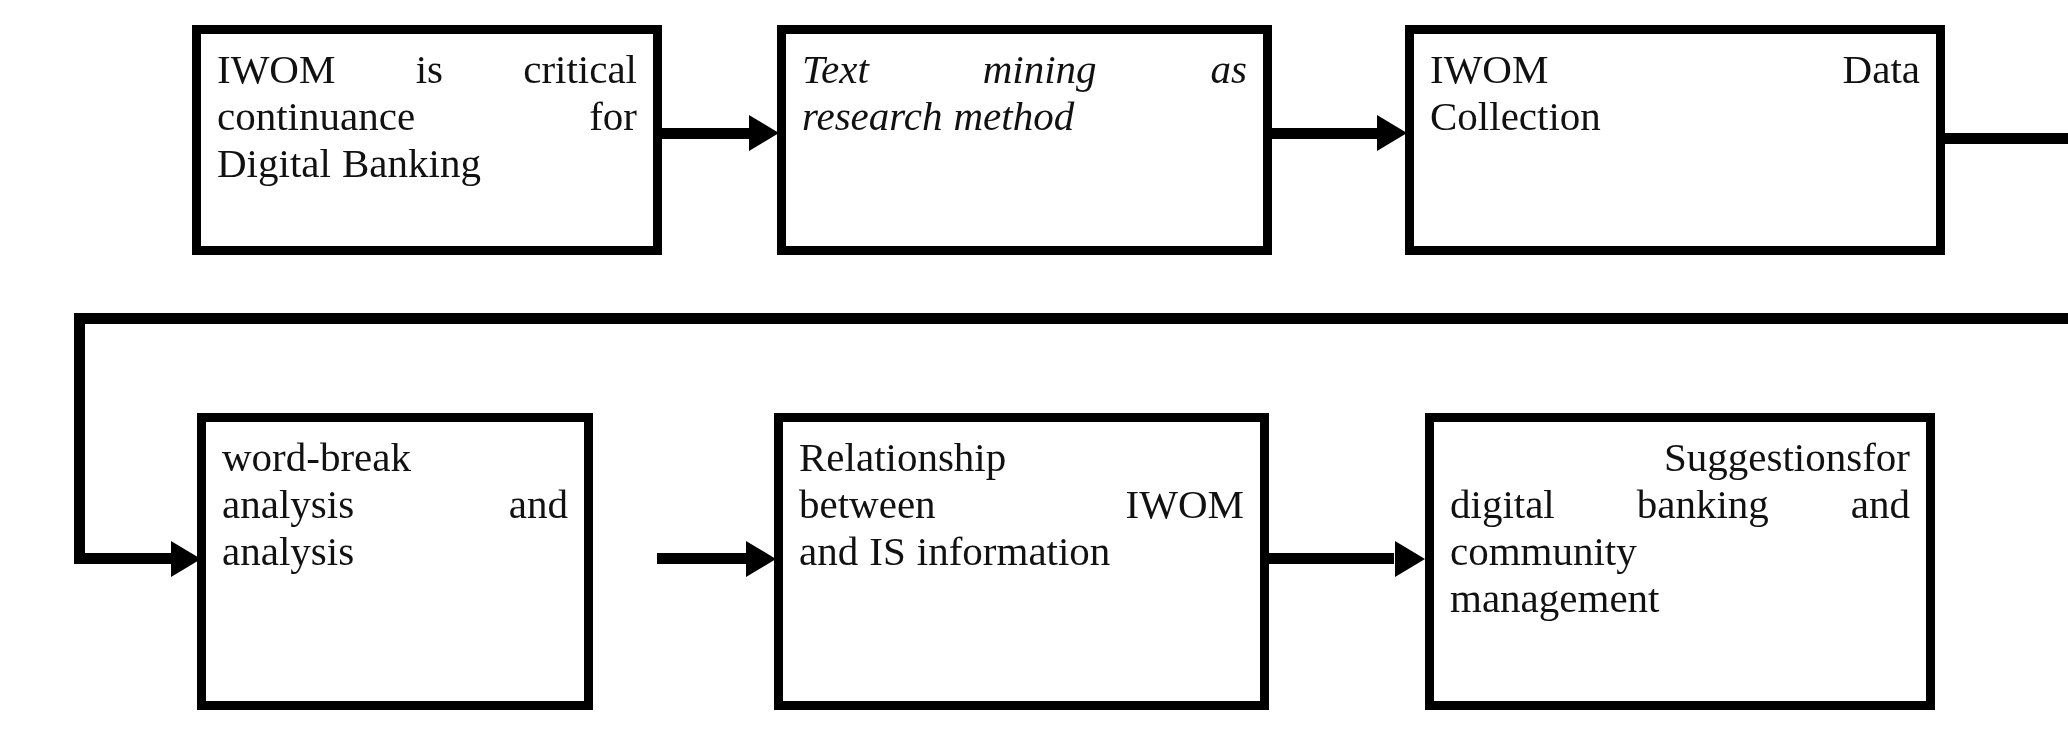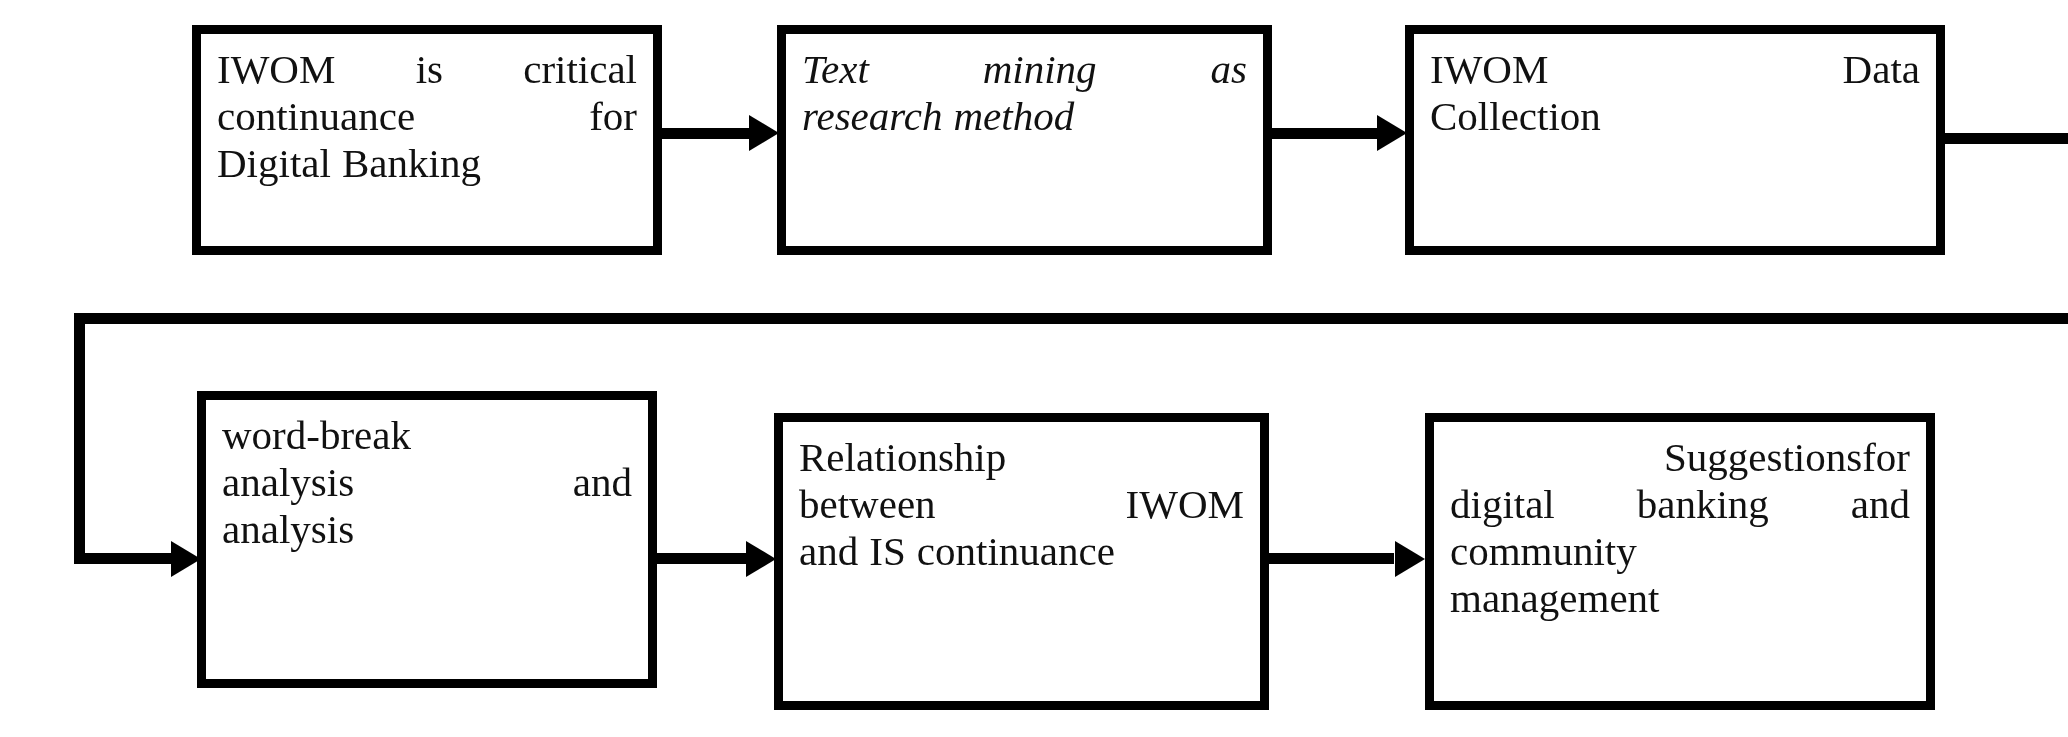--- a/index.html
+++ b/index.html
@@ -95,39 +95,39 @@
   <div class="node" style="left:1358px; top:25px; width:540px; height:230px;">
     <span class="node-text">
       <span class="jline" style="white-space: normal; display: flex; justify-content: space-between;">
           <span>IWOM</span>
           <span>Data</span>
         </span>
       <span class="jline last">Collection</span>
     </span>
   </div>
 
-  <div class="node" style="left:150px; top:391px; width:460px; height:297px;">
+  <div class="node" style="left:150px; top:413px; width:396px; height:297px;">
     <span class="node-text">
       <span class="jline">word-break</span>
       <span class="jline" style="white-space: normal; display: flex; justify-content: space-between;">
           <span>analysis</span>
           <span>and</span>
         </span>
       <span class="jline last">analysis</span>
     </span>
   </div>
 
   <div class="node" style="left:727px; top:413px; width:495px; height:297px;">
     <span class="node-text">
       <span class="jline">Relationship</span>
       <span class="jline" style="white-space: normal; display: flex; justify-content: space-between;">
           <span>between</span>
           <span>IWOM</span>
         </span>
-      <span class="jline last">and IS continuance</span>
+      <span class="jline last">and IS information</span>
     </span>
   </div>
 
   <div class="node" style="left:1378px; top:413px; width:510px; height:297px;">
     <span class="node-text">
       <span class="jline" style="white-space: normal; display: flex; justify-content: flex-end;">
           <span>Suggestions</span>
           <span>for</span>
         </span>
       <span class="jline" style="white-space: normal; display: flex; justify-content: space-between;">

